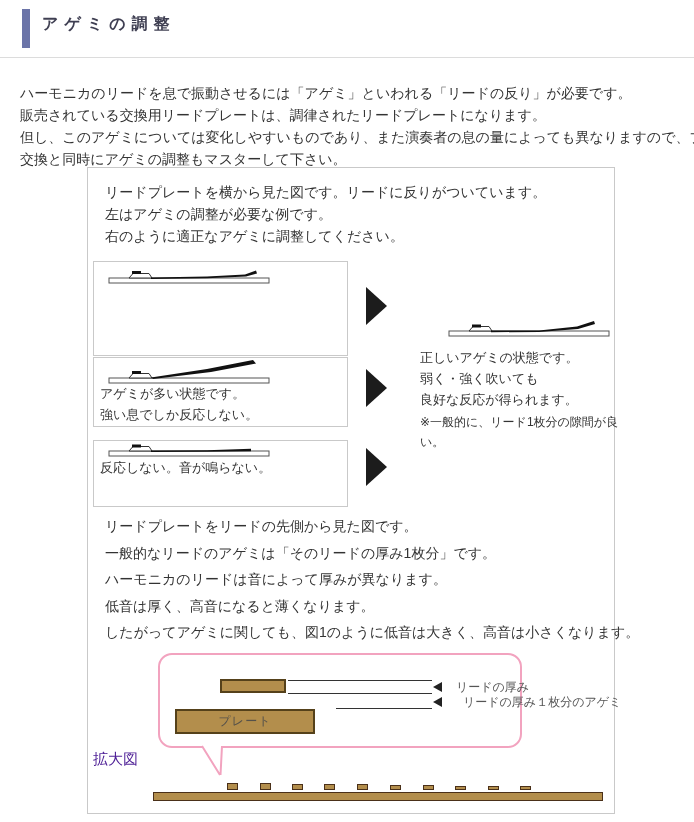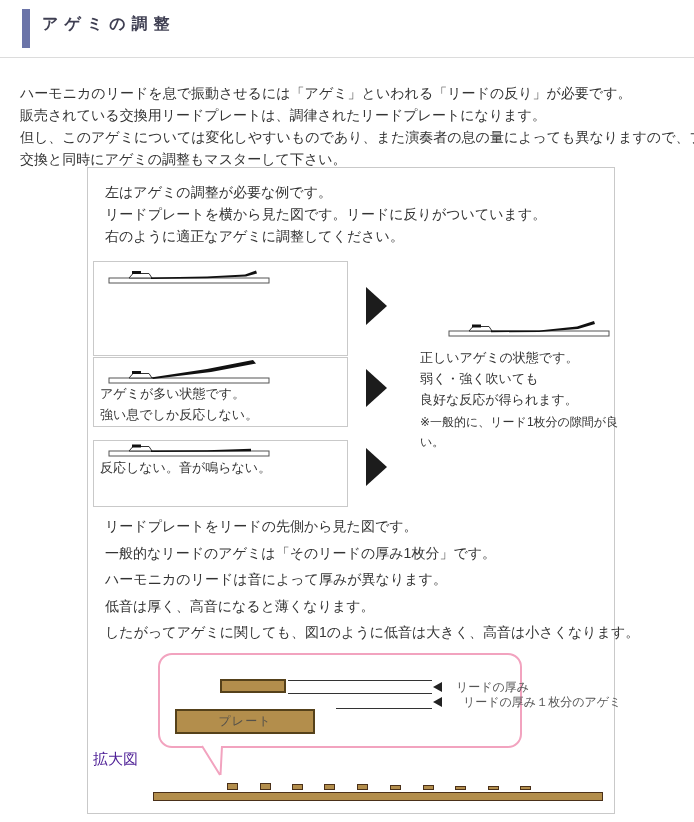--- a/index.html
+++ b/index.html
@@ -93,22 +93,22 @@
   <div class="abs intro-block">
     <div class="line14">ハーモニカのリードを息で振動させるには「アゲミ」といわれる「リードの反り」が必要です。</div>
     <div class="line14">販売されている交換用リードプレートは、調律されたリードプレートになります。</div>
     <div class="line14">但し、このアゲミについては変化しやすいものであり、また演奏者の息の量によっても異なりますので、プレート</div>
     <div class="line14">交換と同時にアゲミの調整もマスターして下さい。</div>
   </div>
 
   <div class="abs panel"></div>
 
   <div class="abs sideview-intro">
+    <div class="line14">リードプレートを横から見た図です。リードに反りがついています。</div>
     <div class="line14">左はアゲミの調整が必要な例です。</div>
-    <div class="line14">リードプレートを横から見た図です。リードに反りがついています。</div>
     <div class="line14">右のように適正なアゲミに調整してください。</div>
   </div>
 
   <div class="abs example-box box1"></div>
   <div class="abs example-box box2"></div>
   <div class="abs example-box box3"></div>
 
   <svg class="abs d1" width="170" height="18" viewBox="0 0 170 18">
     <rect x="2" y="12" width="160" height="5" fill="#fff" stroke="#555" stroke-width="1"></rect>
     <path d="M22,12 L26,7.5 L42,7.5 L45,12 Z" fill="#fff" stroke="#333" stroke-width="1"></path>

